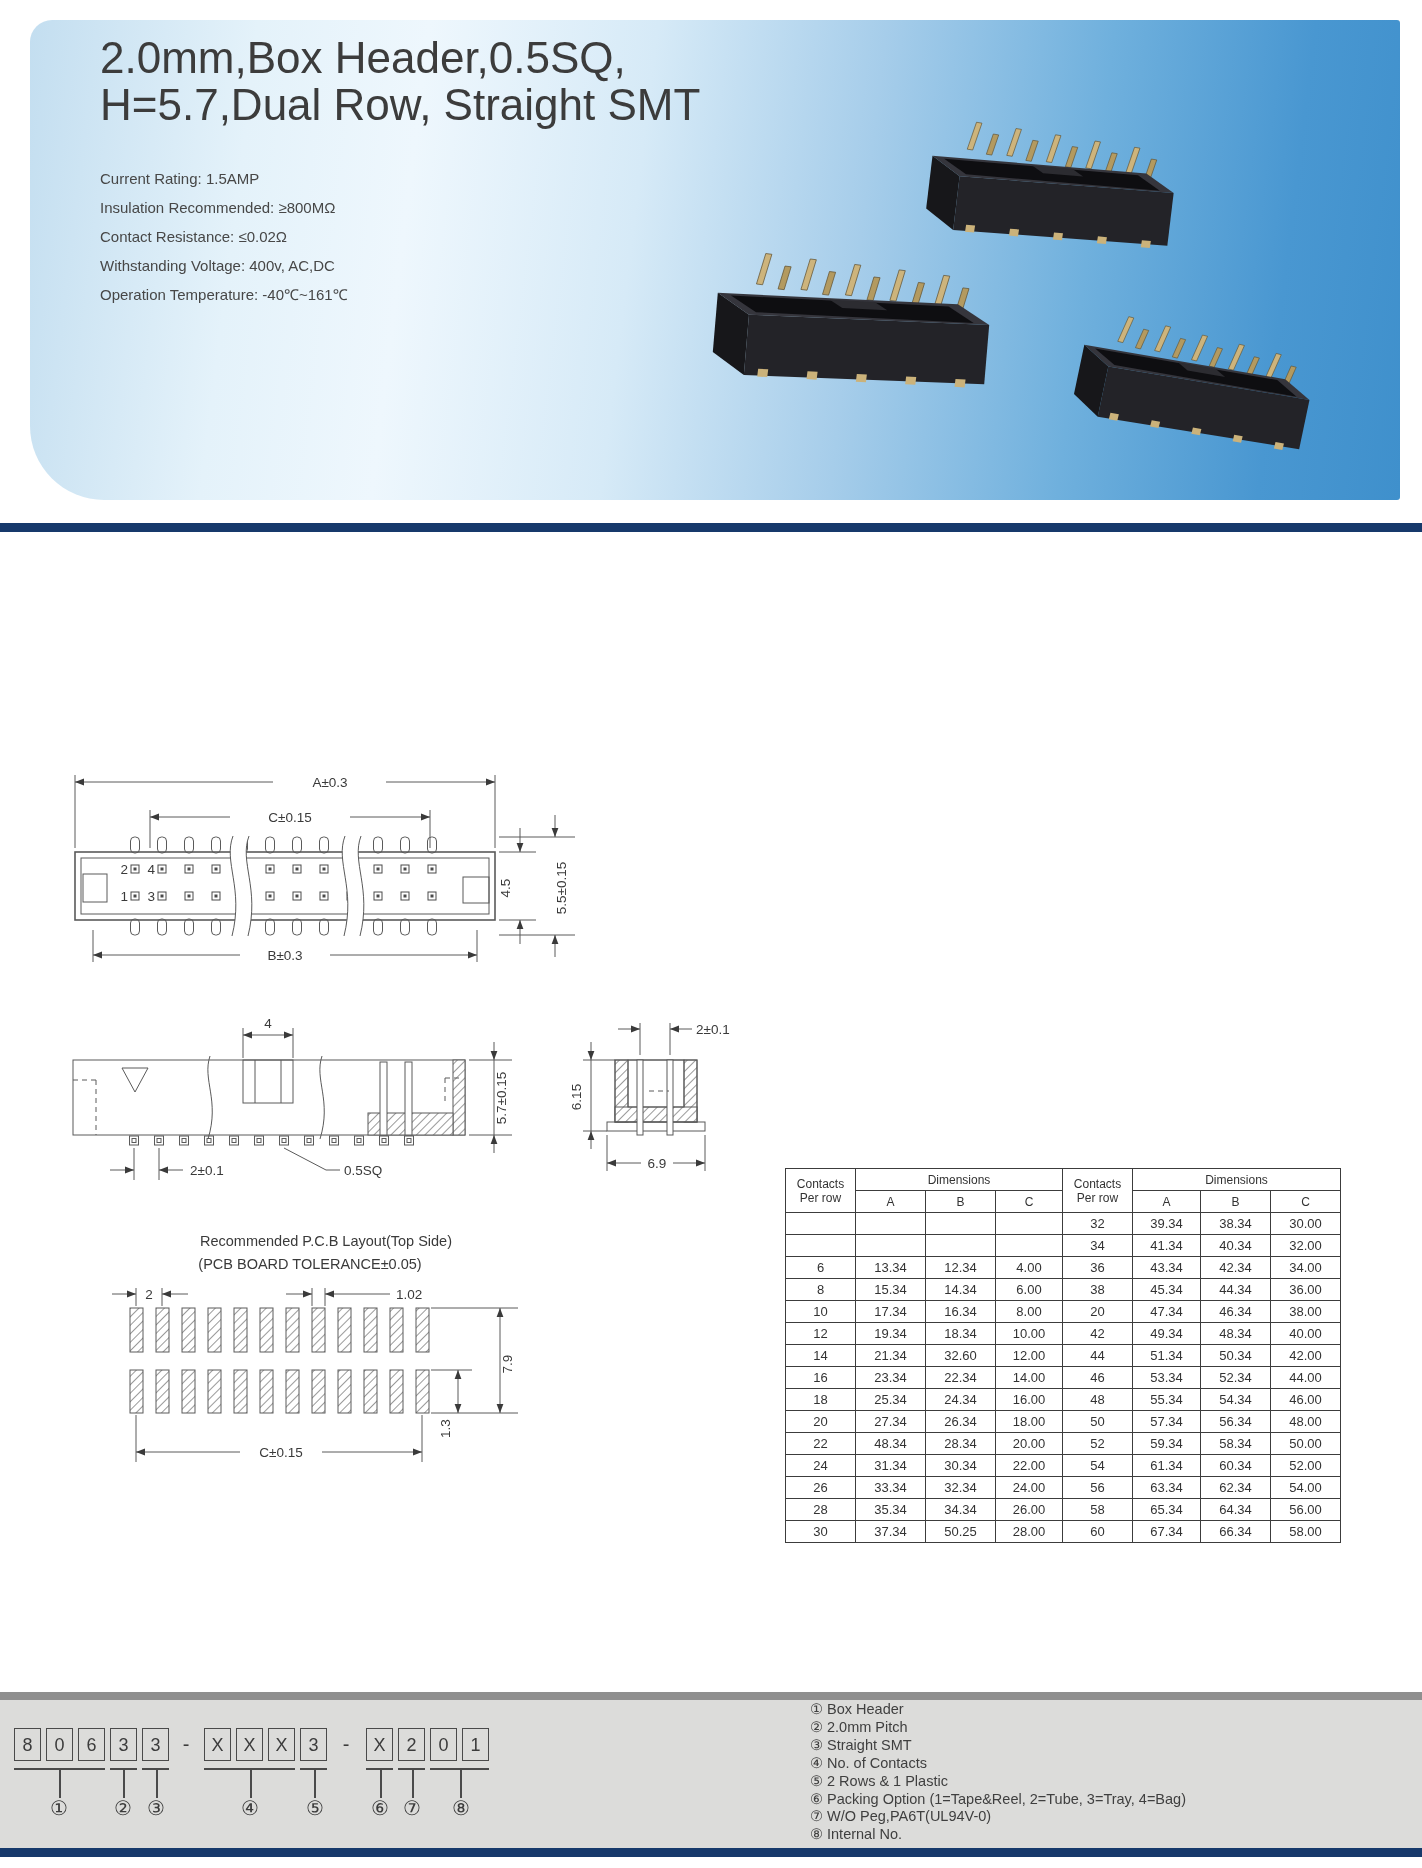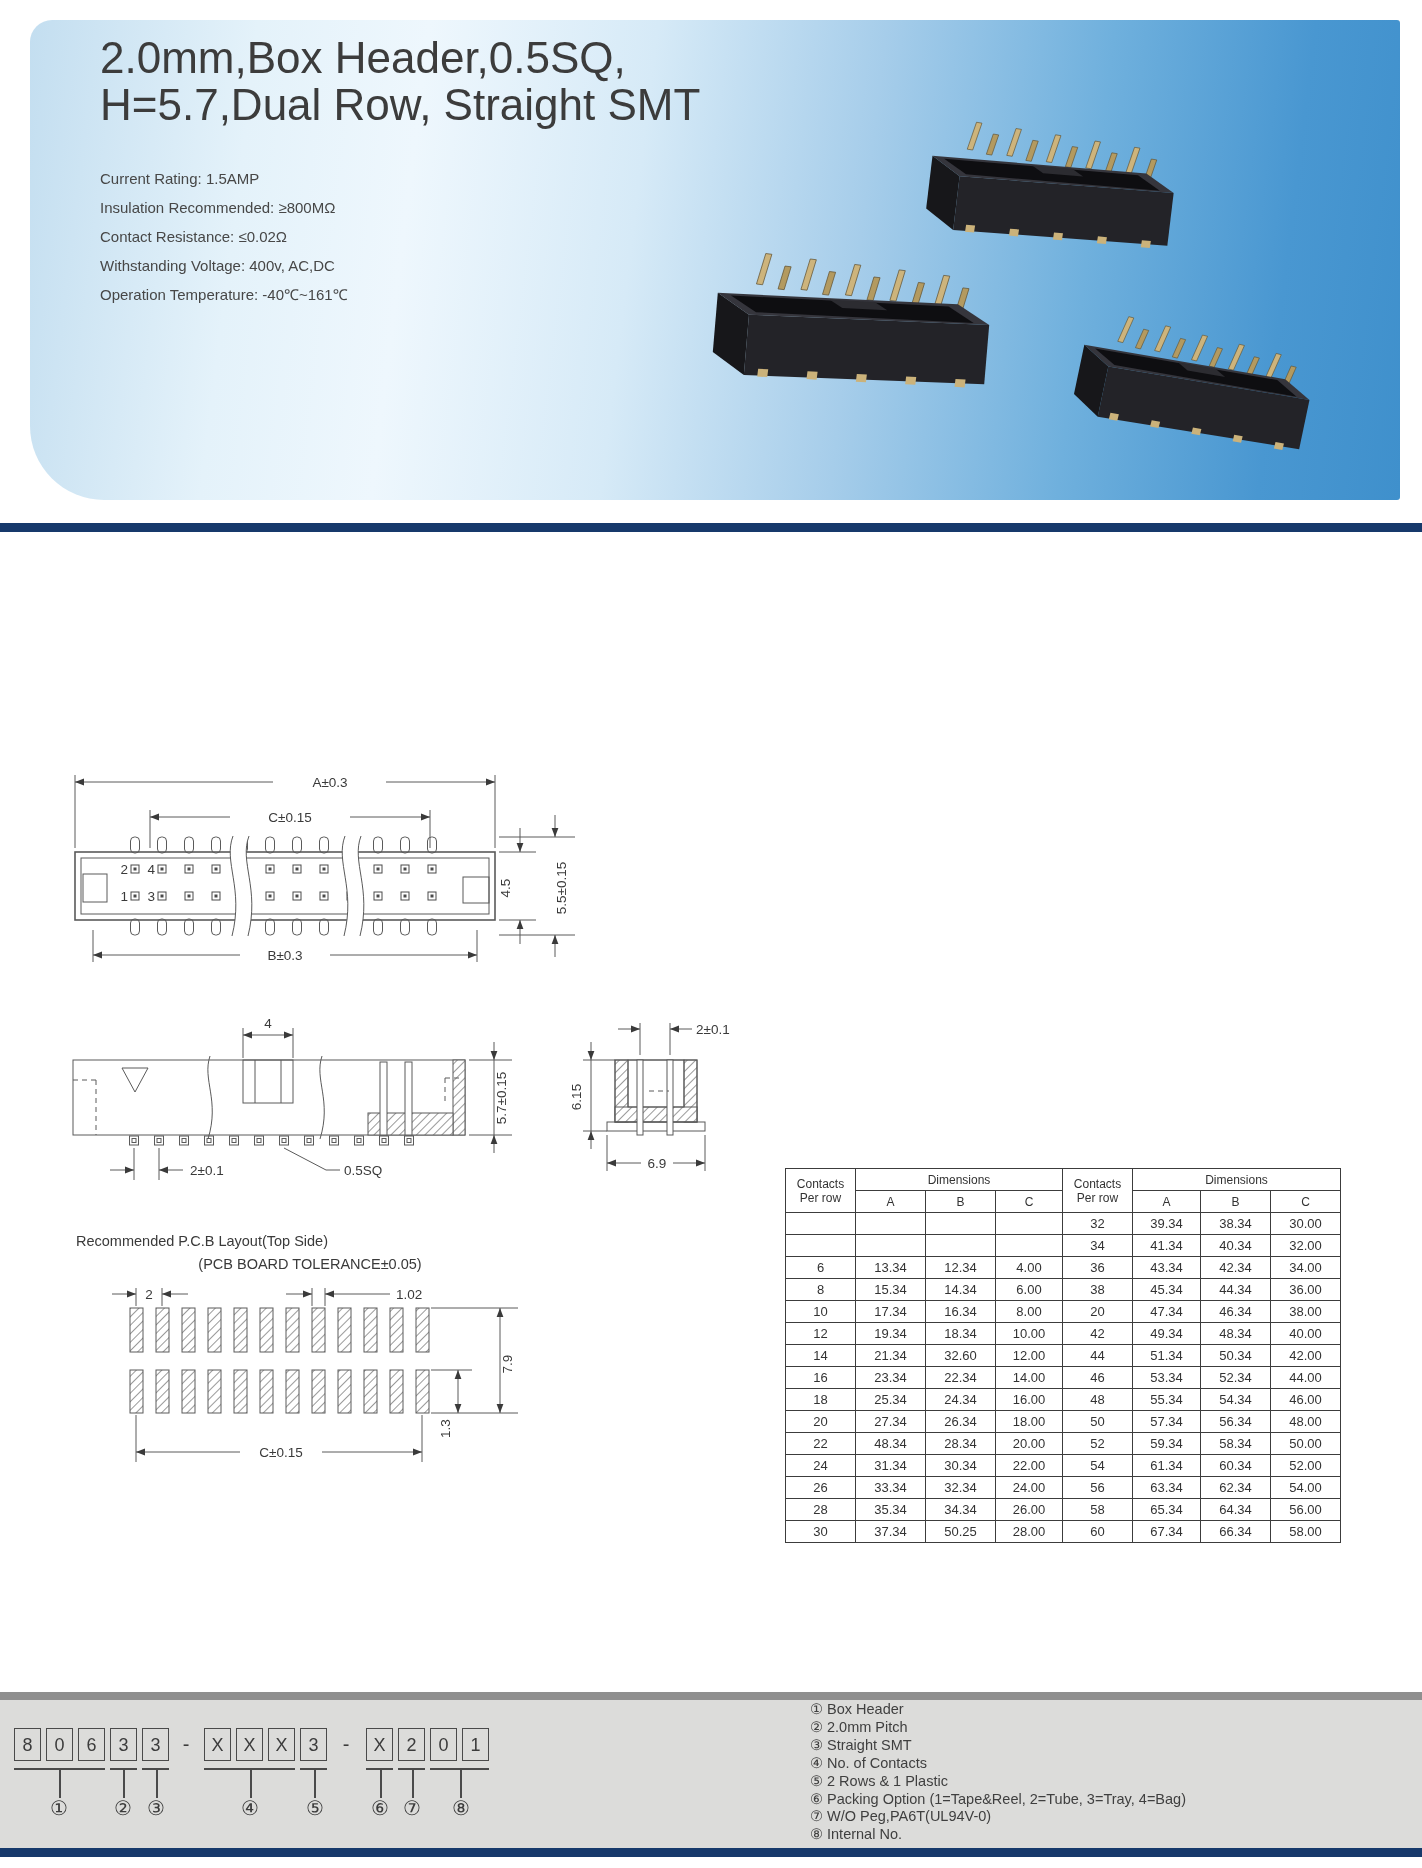--- a/index.html
+++ b/index.html
@@ -6,21 +6,21 @@
   .page{position:relative;width:1422px;height:1868px;background:#ffffff;
         font-family:"Liberation Sans",sans-serif;overflow:hidden}
   .abs{position:absolute}
   .panel{left:30px;top:20px;width:1370px;height:480px;border-radius:22px 3px 3px 74px;
     background:linear-gradient(97deg,#c3def0 0%,#e4f2fa 16%,#eef7fd 28%,#d6eaf7 44%,
                #a6cdea 60%,#6fb0dd 76%,#4997d1 90%,#3f90cc 100%);}
   .title{left:100px;top:34px;font-size:44px;line-height:47px;color:#3c3c3c}
   .specs{left:100px;top:164px;font-size:15px;line-height:29px;color:#474747}
   .material{left:100px;top:322px;font-size:19px;line-height:29px;color:#474747}
   .divider{left:0;top:523px;width:1422px;height:9px;background:#16396b}
-  .pcb-title{left:76px;top:1233px;width:444px;font-size:14.5px;color:#3a3a3a}
+  .pcb-title{left:104px;top:1233px;width:444px;text-align:center;font-size:14.5px;color:#3a3a3a}
   .pcb-sub{left:88px;top:1256px;width:444px;text-align:center;font-size:14.5px;color:#3a3a3a}
   table.dims{position:absolute;left:785px;top:1168px;width:556px;border-collapse:collapse;
     table-layout:fixed;font-size:13px;color:#333;text-align:center;background:#fff}
   table.dims th,table.dims td{border:1px solid #3c3c3c;font-weight:normal;height:21px;
     padding:0;overflow:hidden;white-space:nowrap}
   table.dims thead th{font-size:12px}
   .graybar{left:0;top:1692px;width:1422px;height:8px;background:#8f8f8f}
   .graysec{left:0;top:1700px;width:1422px;height:148px;background:#dcdcda}
   .navybar{left:0;top:1848px;width:1422px;height:9px;background:#16396b}
   .pnbox{position:absolute;top:1728px;width:27px;height:33px;border:1.5px solid #4a4a4a;

